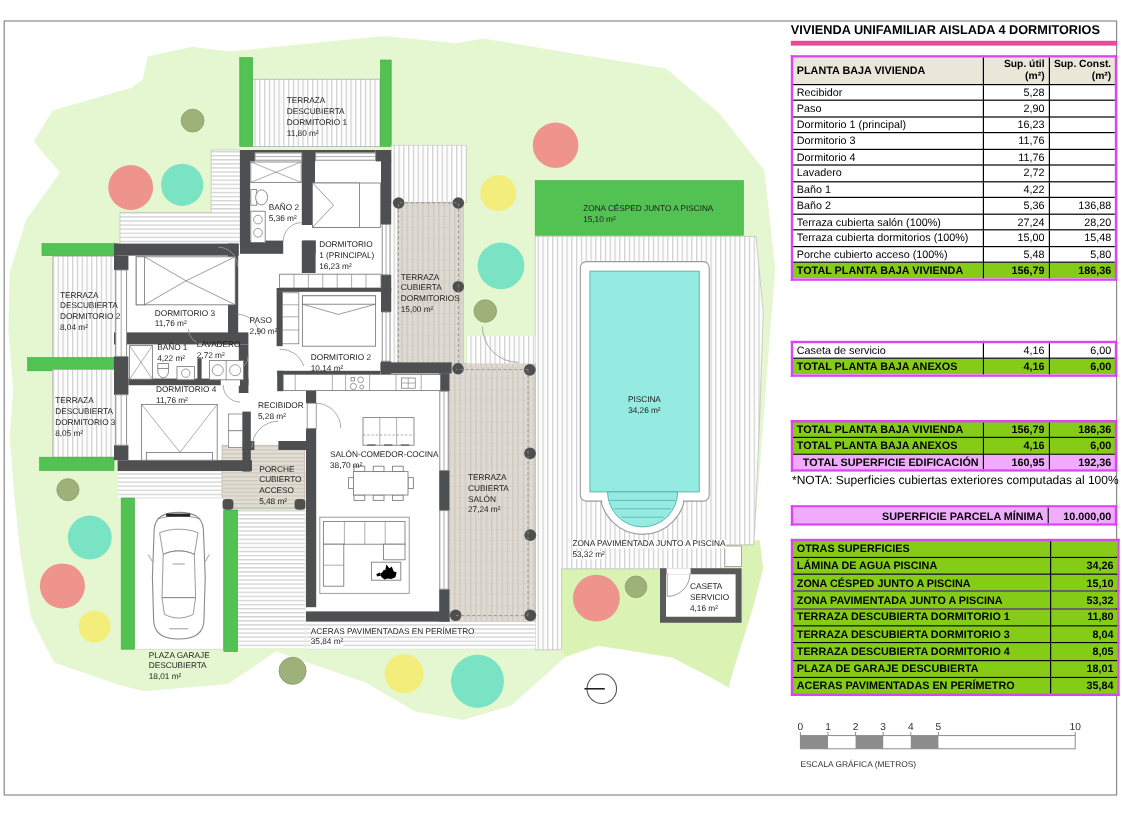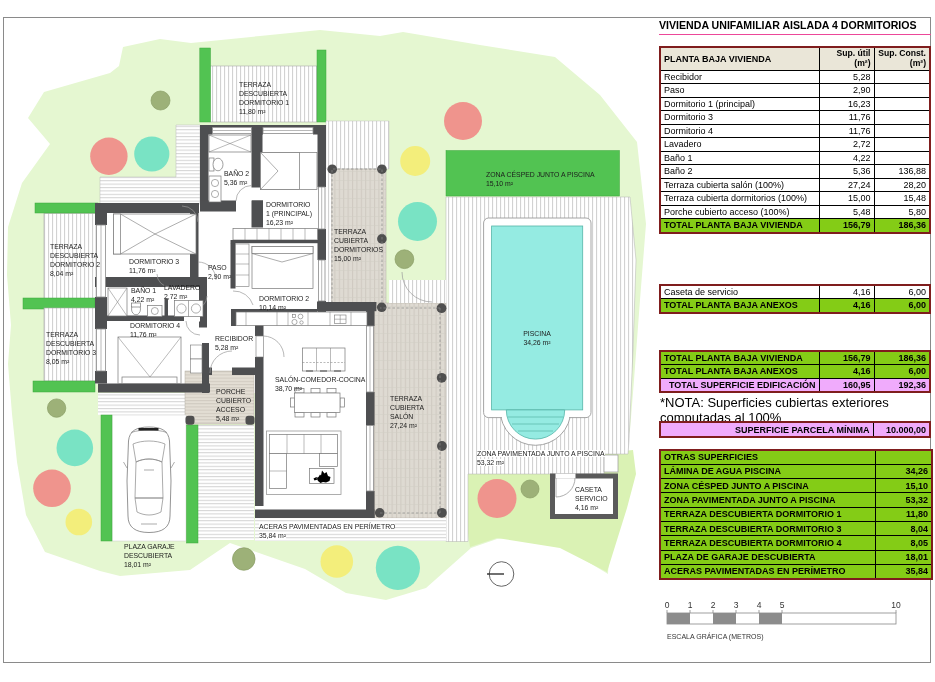--- a/index.html
+++ b/index.html
@@ -1,19 +1,19 @@
 <!DOCTYPE html>
 <html><head>
 <meta charset="utf-8">
 <style>
 html,body{margin:0;padding:0;background:#fff;}
 #page{position:relative;width:935px;height:682px;background:#fff;font-family:"Liberation Sans",sans-serif;overflow:hidden;}
 .lbl{position:absolute;font-size:6.9px;line-height:1.3;color:#1c1c1c;white-space:pre;letter-spacing:-0.02px;}
 .tbl{position:absolute;left:659px;border-collapse:collapse;table-layout:fixed;font-family:"Liberation Sans",sans-serif;font-size:9px;color:#000;}
-.tbl{border:2px solid #7f1d1d;} .tbl td{border:1px solid #000;padding:0 3px;overflow:hidden;white-space:nowrap;}
+.tbl{border:2px solid #d946ef;} .tbl td{border:1px solid #000;padding:0 3px;overflow:hidden;white-space:nowrap;}
 .tbl .hd{background:#eae6d8;font-weight:bold;}
 .tbl .tot{background:#84cc16;font-weight:bold;}
 .tbl .blu{background:#f0abfc;font-weight:bold;text-align:right;}
 .num{text-align:right;}
 .ctr{text-align:right;}
 </style>
 </head>
 <body>
 <div id="page">
 
@@ -452,21 +452,21 @@
 SERVICIO
 4,16 m²</div>
 
 <div class="lbl" style="left:124px;top:543px">PLAZA GARAJE
 DESCUBIERTA
 18,01 m²</div>
 
 <div class="lbl" style="left:259px;top:523px"><span style="background:#fff">ACERAS PAVIMENTADAS EN PERÍMETRO</span>
 <span style="background:#fff">35,84 m²</span></div>
 
-<div style="position:absolute;left:659px;top:19px;width:272px;font-weight:bold;font-size:10.6px;color:#000;border-bottom:1px solid #ec4899;padding-bottom:3px;white-space:nowrap">VIVIENDA UNIFAMILIAR AISLADA 4 DORMITORIOS</div>
+<div style="position:absolute;left:659px;top:19px;width:272px;font-weight:bold;font-size:10.6px;color:#000;border-bottom:4px solid #ec4899;padding-bottom:3px;white-space:nowrap">VIVIENDA UNIFAMILIAR AISLADA 4 DORMITORIOS</div>
 
 <table class="tbl" style="top:46px" cellspacing="0">
 <colgroup>
         <col style="width:159px">
         <col style="width:55px">
         <col style="width:56px">
       </colgroup>
 <tbody>
         <tr style="height:23px">
           <td class="hd">PLANTA BAJA VIVIENDA</td>
@@ -574,21 +574,21 @@
           <td class="tot num">6,00</td>
         </tr>
 <tr style="height:14px">
           <td class="blu">TOTAL SUPERFICIE EDIFICACIÓN</td>
           <td class="blu num">160,95</td>
           <td class="blu num">192,36</td>
         </tr>
 </tbody>
     </table>
 
-<div style="position:absolute;left:660px;top:395px;font-size:13px;color:#000">*NOTA: Superficies cubiertas exteriores computadas al 100%</div>
+<div style="position:absolute;left:660px;top:395px;font-size:10px;color:#000">*NOTA: Superficies cubiertas exteriores computadas al 100%</div>
 
 <table class="tbl" style="top:421px" cellspacing="0">
 <colgroup>
         <col style="width:213px">
         <col style="width:57px">
       </colgroup>
 <tbody>
         <tr style="height:15px">
           <td class="blu">SUPERFICIE PARCELA MÍNIMA</td>
           <td class="blu num">10.000,00</td>

